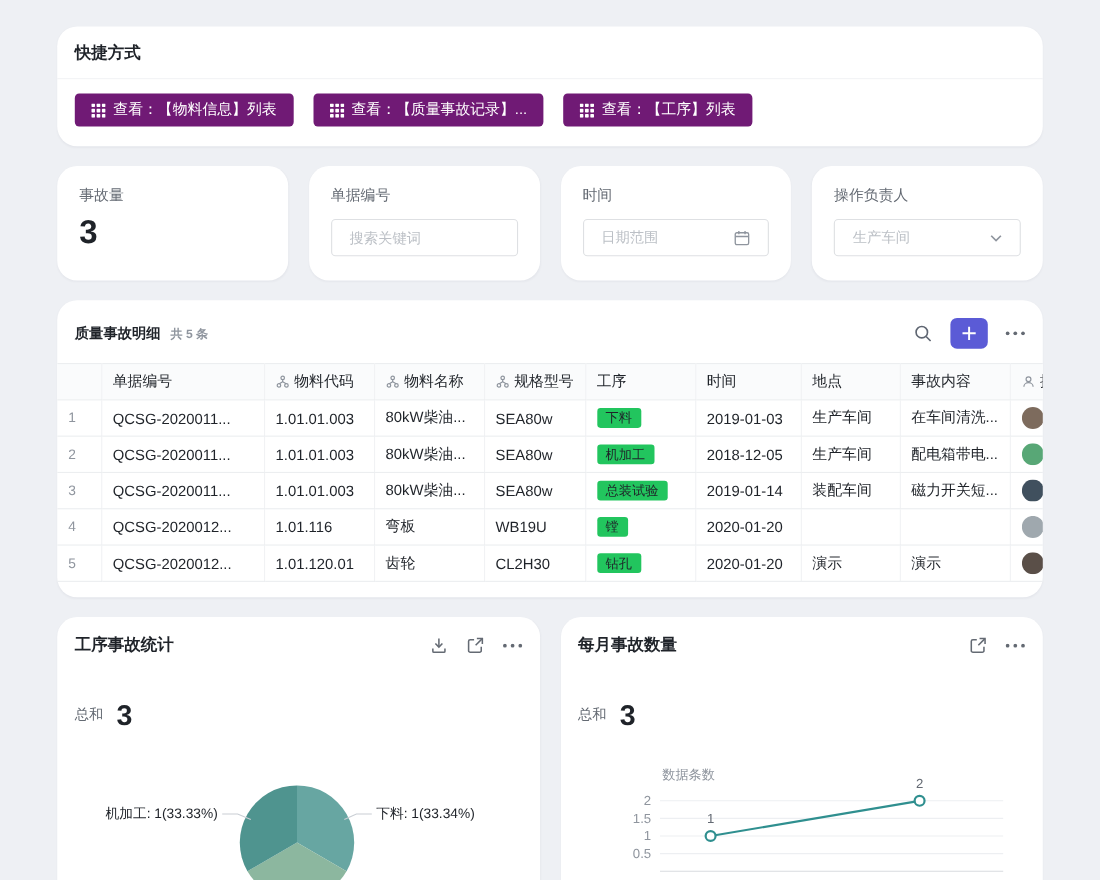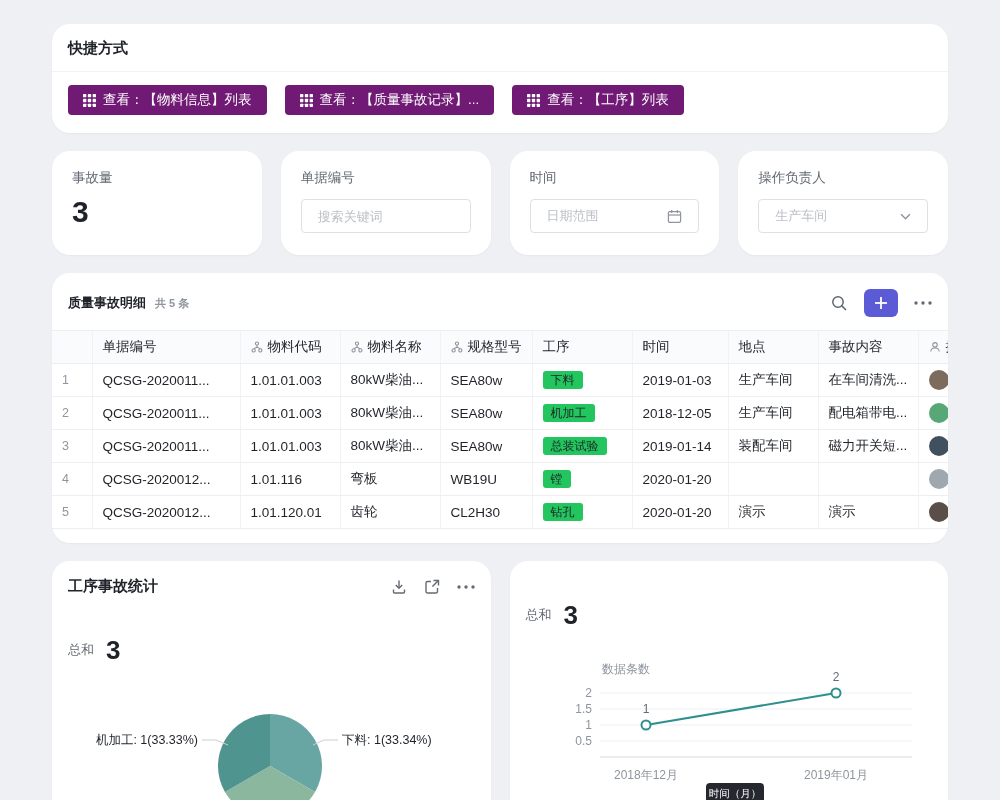--- a/index.html
+++ b/index.html
@@ -386,20 +386,39 @@
         <polyline points="150,62 164,62 176,67" fill="none" stroke="#c9ced4" stroke-width="1"></polyline>
         <polyline points="286,62 272,62 261,67" fill="none" stroke="#c9ced4" stroke-width="1"></polyline>
         <polyline points="209,137 215,148 223,148" fill="none" stroke="#c9ced4" stroke-width="1"></polyline>
         <text class="svg-label" x="146" y="66" text-anchor="end">机加工: 1(33.33%)</text>
         <text class="svg-label" x="290" y="66" text-anchor="start">下料: 1(33.34%)</text>
         <text class="svg-label" x="227" y="152" text-anchor="start">总装试验: 1(33.33%)</text>
       </svg>
     </div>
 
     <div class="card chart-card">
+      <div class="chart-head">
+        <span class="chart-title">每月事故数量</span>
+        <div class="chart-actions">
+          <button class="icon-btn">
+            <svg viewBox="0 0 16 16" width="16" height="16" fill="none" stroke="#646a73" stroke-width="1.4">
+                <path d="M7 2.5 H3.5 a1.5 1.5 0 0 0 -1.5 1.5 V12.5 a1.5 1.5 0 0 0 1.5 1.5 H12 a1.5 1.5 0 0 0 1.5 -1.5 V9"></path>
+                <polyline points="9.5,1.5 14.5,1.5 14.5,6.5"></polyline>
+                <line x1="14.2" y1="1.8" x2="8.4" y2="7.6"></line>
+              </svg>
+          </button>
+          <button class="icon-btn">
+            <svg viewBox="0 0 18 4" width="18" height="4" fill="#646a73">
+                <circle cx="2" cy="2" r="1.7"></circle>
+                <circle cx="9" cy="2" r="1.7"></circle>
+                <circle cx="16" cy="2" r="1.7"></circle>
+              </svg>
+          </button>
+        </div>
+      </div>
       <div class="chart-total">
         <span class="ct-label">总和</span>
         <span class="ct-value">3</span>
       </div>
       <svg class="chart-svg line-svg" width="438" height="160" viewBox="0 0 438 160">
         <text class="svg-axis" x="92" y="16" text-anchor="start">数据条数</text>
         <line x1="90" y1="36" x2="402" y2="36" stroke="#edeff2" stroke-width="1"></line>
         <line x1="90" y1="52" x2="402" y2="52" stroke="#edeff2" stroke-width="1"></line>
         <line x1="90" y1="68" x2="402" y2="68" stroke="#edeff2" stroke-width="1"></line>
         <line x1="90" y1="84" x2="402" y2="84" stroke="#edeff2" stroke-width="1"></line>

